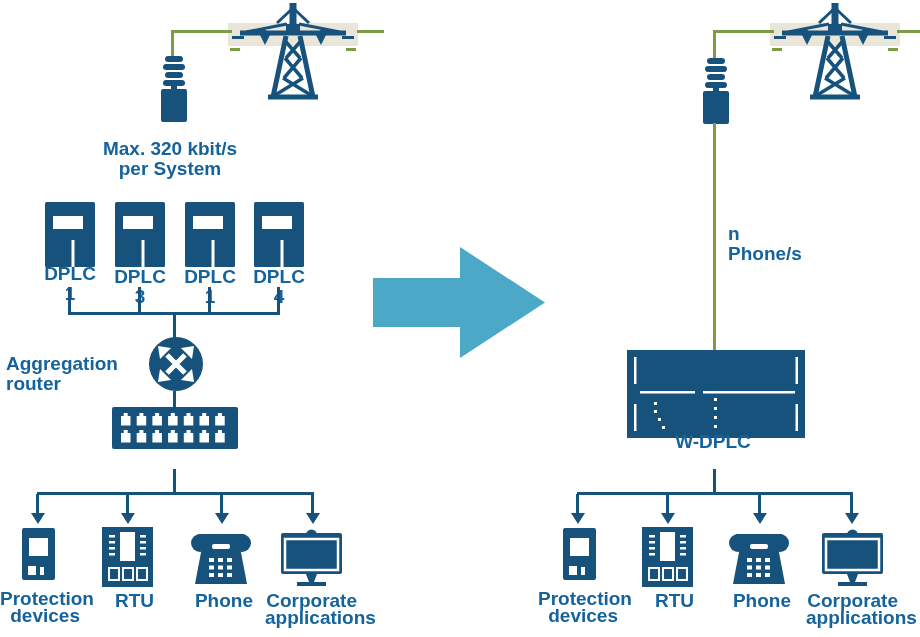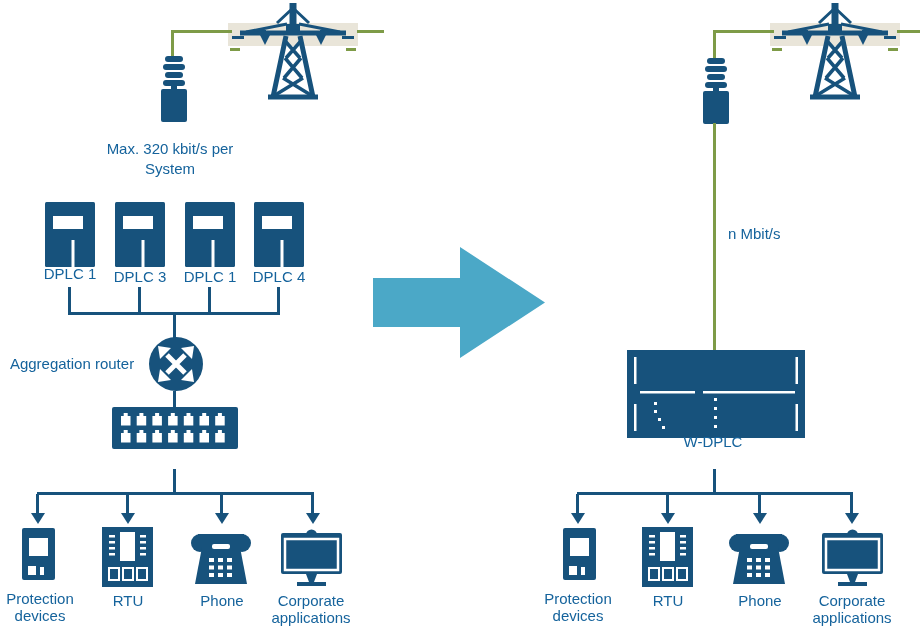--- a/index.html
+++ b/index.html
@@ -13,24 +13,24 @@
   #canvas{
     position:relative;width:920px;height:637px;background:#ffffff;
     font-family:"Liberation Sans",sans-serif;overflow:hidden;
   }
   .abs{position:absolute;}
   .lineh{position:absolute;height:3px;background:var(--primary);}
   .linev{position:absolute;width:3px;background:var(--primary);}
   .greenh{position:absolute;height:3px;background:var(--green);}
   .greenv{position:absolute;width:3px;background:var(--green);}
   .lbl{
-    position:absolute;font-weight:normal;color:var(--text);
-    font-size:15px;line-height:20px;text-align:center;
+    position:absolute;font-weight:bold;color:var(--text);
+    font-size:19px;line-height:20px;text-align:center;
   }
-  .lbl.small{line-height:17px;}
+  .lbl.small{line-height:17px;text-align:right;}
   .ahead{
     position:absolute;width:0;height:0;
     border-left:7px solid transparent;border-right:7px solid transparent;
     border-top:11px solid var(--primary);
   }
 </style>
 </head>
 <body>
 
 <svg width="0" height="0" style="position:absolute" aria-hidden="true">
@@ -235,21 +235,21 @@
   <div class="linev" style="left:68px;top:287px;height:26px"></div>
   <div class="linev" style="left:138px;top:287px;height:26px"></div>
   <div class="linev" style="left:208px;top:287px;height:26px"></div>
   <div class="linev" style="left:277px;top:287px;height:26px"></div>
   <div class="lineh" style="left:68px;top:312px;width:212px"></div>
   <div class="linev" style="left:173px;top:314px;height:24px"></div>
 
   <svg class="abs" style="left:149px;top:337px;width:54px;height:54px">
       <use href="#i-router"></use>
     </svg>
-  <div class="lbl" style="left:6px;top:354px;width:132px;text-align:center">Aggregation router</div>
+  <div class="lbl" style="left:6px;top:354px;width:132px;text-align:left">Aggregation router</div>
   <div class="linev" style="left:173px;top:391px;height:17px"></div>
 
   <svg class="abs" style="left:112px;top:407px;width:126px;height:42px">
       <use href="#i-switch"></use>
     </svg>
   <div class="linev" style="left:173px;top:469px;height:24px"></div>
 
   <div class="lineh" style="left:37px;top:492px;width:277px"></div>
   <div class="linev" style="left:36px;top:494px;height:20px"></div>
   <div class="ahead" style="left:31px;top:513px"></div>
@@ -285,21 +285,21 @@
       <use href="#i-tower"></use>
     </svg>
   <div class="greenh" style="left:714px;top:30px;width:60px"></div>
   <div class="greenh" style="left:897px;top:30px;width:23px"></div>
   <div class="greenv" style="left:713px;top:30px;height:30px"></div>
   <svg class="abs" style="left:703px;top:58px;width:26px;height:66px">
       <use href="#i-insulator"></use>
     </svg>
   <div class="greenv" style="left:713px;top:123px;height:228px"></div>
 
-  <div class="lbl" style="left:728px;top:224px;width:90px;text-align:left">n Mbit/s</div>
+  <div class="lbl" style="left:728px;top:224px;width:90px;text-align:left">n Phone/s</div>
 
   <svg class="abs" style="left:627px;top:350px;width:178px;height:88px">
       <use href="#i-wdplc"></use>
     </svg>
   <div class="lbl" style="left:663px;top:432px;width:100px">W-DPLC</div>
   <div class="linev" style="left:713px;top:469px;height:24px"></div>
 
   <div class="lineh" style="left:577px;top:492px;width:276px"></div>
   <div class="linev" style="left:576px;top:494px;height:20px"></div>
   <div class="ahead" style="left:571px;top:513px"></div>

